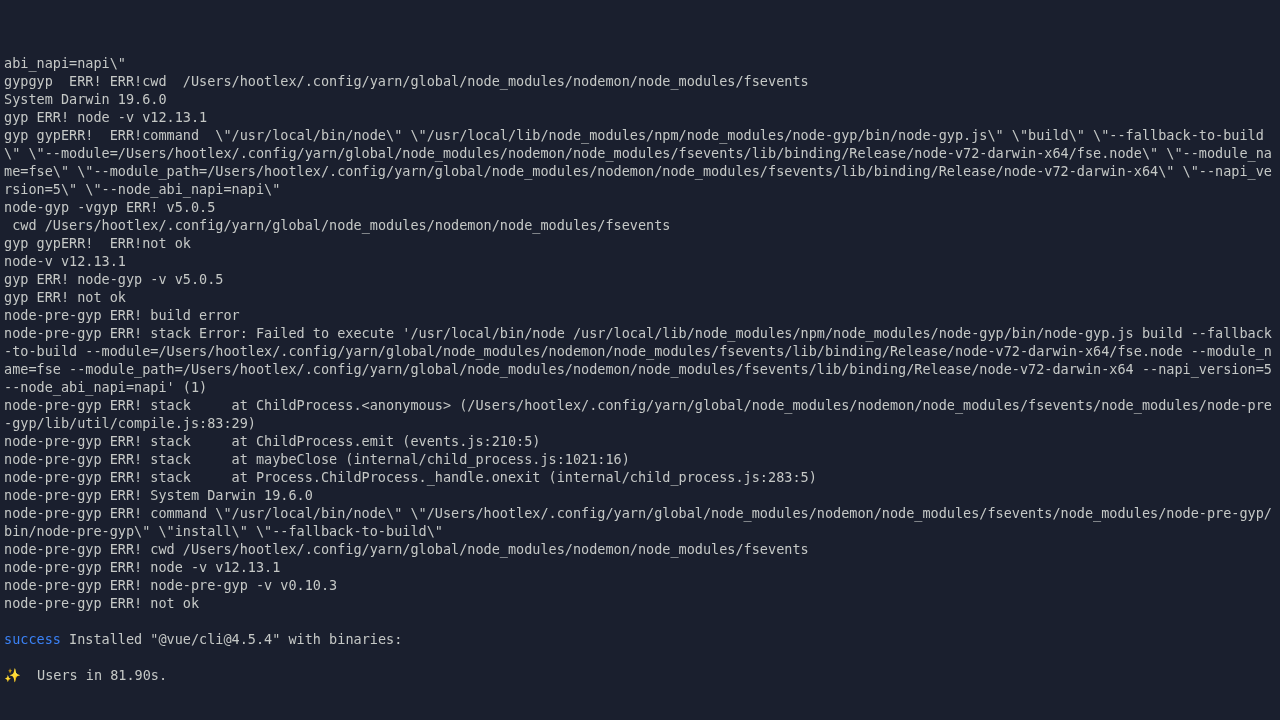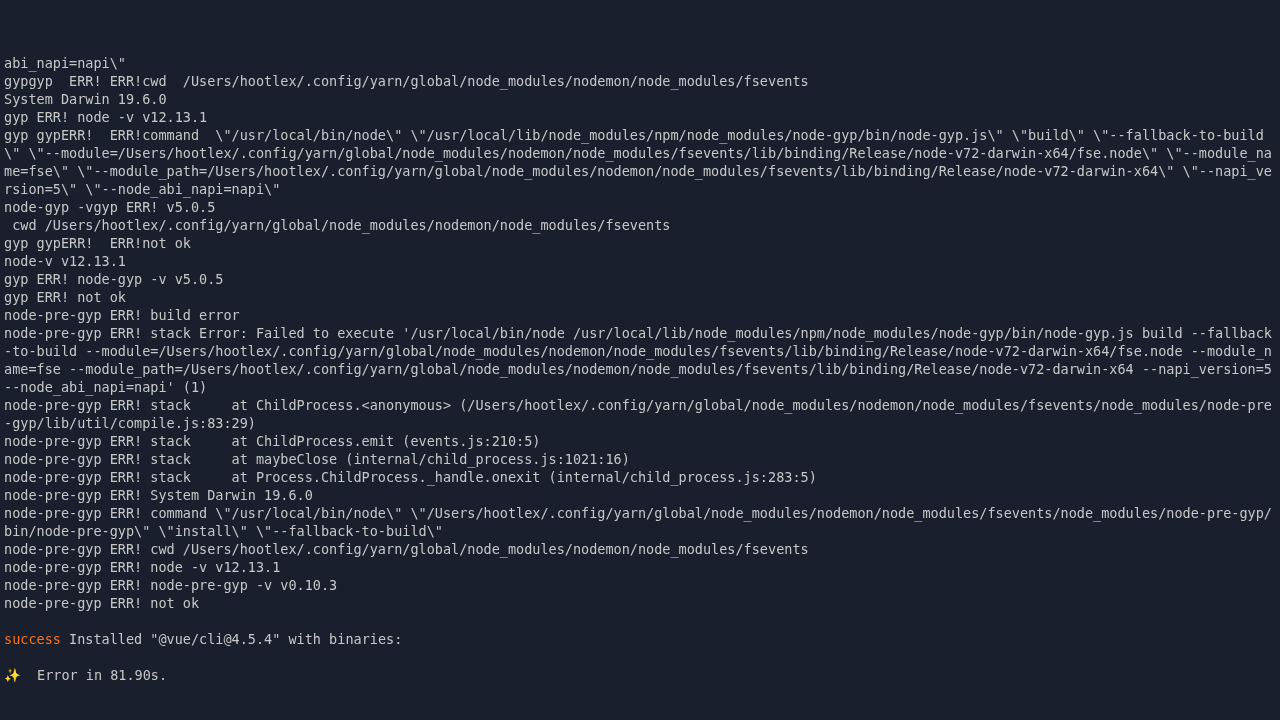--- a/index.html
+++ b/index.html
@@ -13,25 +13,25 @@
     line-height: 18px;
     overflow: hidden;
   }
   .terminal {
     padding: 36px 4px 4px 4px;
     white-space: pre-wrap;
     word-break: break-all;
   }
   .line { display: block; }
   .err { color: #c5c8c6; }
-  .success { color: #f97316; }
+  .success { color: #3b82f6; }
   .success-text { color: #c5c8c6; }
   .done-star { color: #f0c674; }
 </style>
 </head>
 <body>
 
 <div class="terminal">
 <div id="scrollback"><span class="line err">abi_napi=napi\"</span><span class="line err">gypgyp  ERR! ERR!cwd  /Users/hootlex/.config/yarn/global/node_modules/nodemon/node_modules/fsevents</span><span class="line err">System Darwin 19.6.0</span><span class="line err">gyp ERR! node -v v12.13.1</span><span class="line err">gyp gypERR!  ERR!command  \"/usr/local/bin/node\" \"/usr/local/lib/node_modules/npm/node_modules/node-gyp/bin/node-gyp.js\" \"build\" \"--fallback-to-build\" \"--module=/Users/hootlex/.config/yarn/global/node_modules/nodemon/node_modules/fsevents/lib/binding/Release/node-v72-darwin-x64/fse.node\" \"--module_name=fse\" \"--module_path=/Users/hootlex/.config/yarn/global/node_modules/nodemon/node_modules/fsevents/lib/binding/Release/node-v72-darwin-x64\" \"--napi_version=5\" \"--node_abi_napi=napi\"</span><span class="line err">node-gyp -vgyp ERR! v5.0.5</span><span class="line err"> cwd /Users/hootlex/.config/yarn/global/node_modules/nodemon/node_modules/fsevents</span><span class="line err">gyp gypERR!  ERR!not ok</span><span class="line err">node-v v12.13.1</span><span class="line err">gyp ERR! node-gyp -v v5.0.5</span><span class="line err">gyp ERR! not ok</span><span class="line err">node-pre-gyp ERR! build error</span><span class="line err">node-pre-gyp ERR! stack Error: Failed to execute '/usr/local/bin/node /usr/local/lib/node_modules/npm/node_modules/node-gyp/bin/node-gyp.js build --fallback-to-build --module=/Users/hootlex/.config/yarn/global/node_modules/nodemon/node_modules/fsevents/lib/binding/Release/node-v72-darwin-x64/fse.node --module_name=fse --module_path=/Users/hootlex/.config/yarn/global/node_modules/nodemon/node_modules/fsevents/lib/binding/Release/node-v72-darwin-x64 --napi_version=5 --node_abi_napi=napi' (1)</span><span class="line err">node-pre-gyp ERR! stack     at ChildProcess.&lt;anonymous&gt; (/Users/hootlex/.config/yarn/global/node_modules/nodemon/node_modules/fsevents/node_modules/node-pre-gyp/lib/util/compile.js:83:29)</span><span class="line err">node-pre-gyp ERR! stack     at ChildProcess.emit (events.js:210:5)</span><span class="line err">node-pre-gyp ERR! stack     at maybeClose (internal/child_process.js:1021:16)</span><span class="line err">node-pre-gyp ERR! stack     at Process.ChildProcess._handle.onexit (internal/child_process.js:283:5)</span><span class="line err">node-pre-gyp ERR! System Darwin 19.6.0</span><span class="line err">node-pre-gyp ERR! command \"/usr/local/bin/node\" \"/Users/hootlex/.config/yarn/global/node_modules/nodemon/node_modules/fsevents/node_modules/node-pre-gyp/bin/node-pre-gyp\" \"install\" \"--fallback-to-build\"</span><span class="line err">node-pre-gyp ERR! cwd /Users/hootlex/.config/yarn/global/node_modules/nodemon/node_modules/fsevents</span><span class="line err">node-pre-gyp ERR! node -v v12.13.1</span><span class="line err">node-pre-gyp ERR! node-pre-gyp -v v0.10.3</span><span class="line err">node-pre-gyp ERR! not ok</span></div>
 <span class="line"><span class="success">success</span><span class="success-text"> Installed "@vue/cli@4.5.4" with binaries:</span></span>
-<span class="line"><span class="done-star">✨</span><span>  Error in 81.90s.</span></span>
+<span class="line"><span class="done-star">✨</span><span>  Users in 81.90s.</span></span>
 
 </div>
 
 </body></html>

